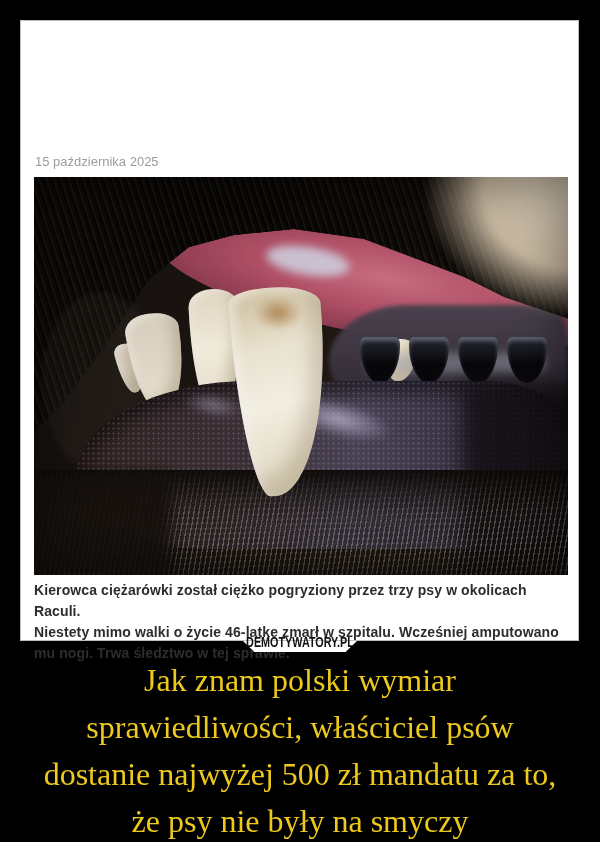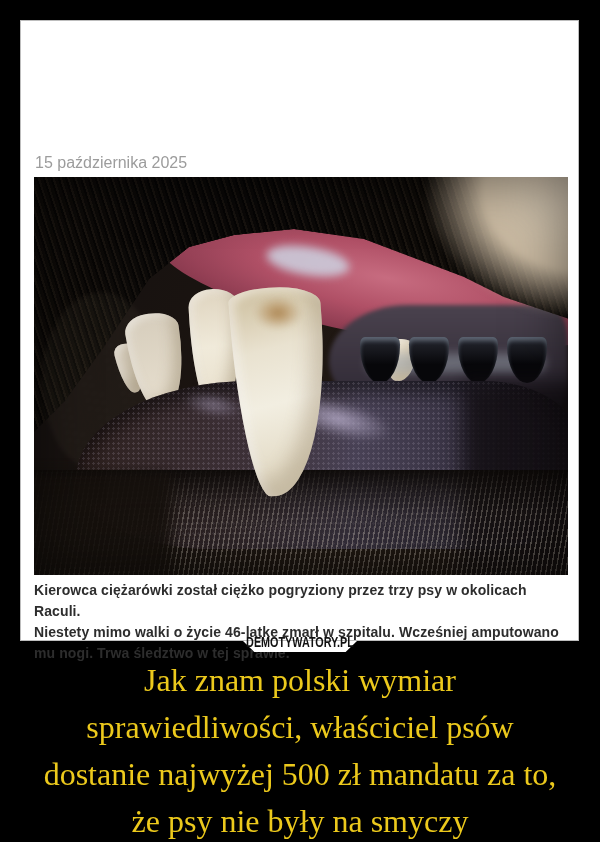--- a/index.html
+++ b/index.html
@@ -23,21 +23,21 @@
   }
   .headline{
     position:absolute;left:13px;top:7px;width:534px;
     font-family:"Liberation Sans",sans-serif;
     font-size:33px;line-height:41px;font-weight:400;
     color:var(--headline-text,#1d1d1d);
     white-space:pre-line;letter-spacing:-0.2px;
   }
   .date{
     position:absolute;left:14px;top:133px;
-    font-size:16px;color:var(--date-text,#9c9c9c);
+    font-size:13px;color:var(--date-text,#9c9c9c);
   }
   .bodytext{
     position:absolute;left:13px;top:559px;width:534px;
     font-size:14px;line-height:21px;font-weight:700;
     color:var(--body-text,#2d2d2d);
     white-space:pre-line;letter-spacing:0.1px;
   }
   
   .wm-tab{
     position:absolute;left:243px;top:641px;width:114px;height:11px;

